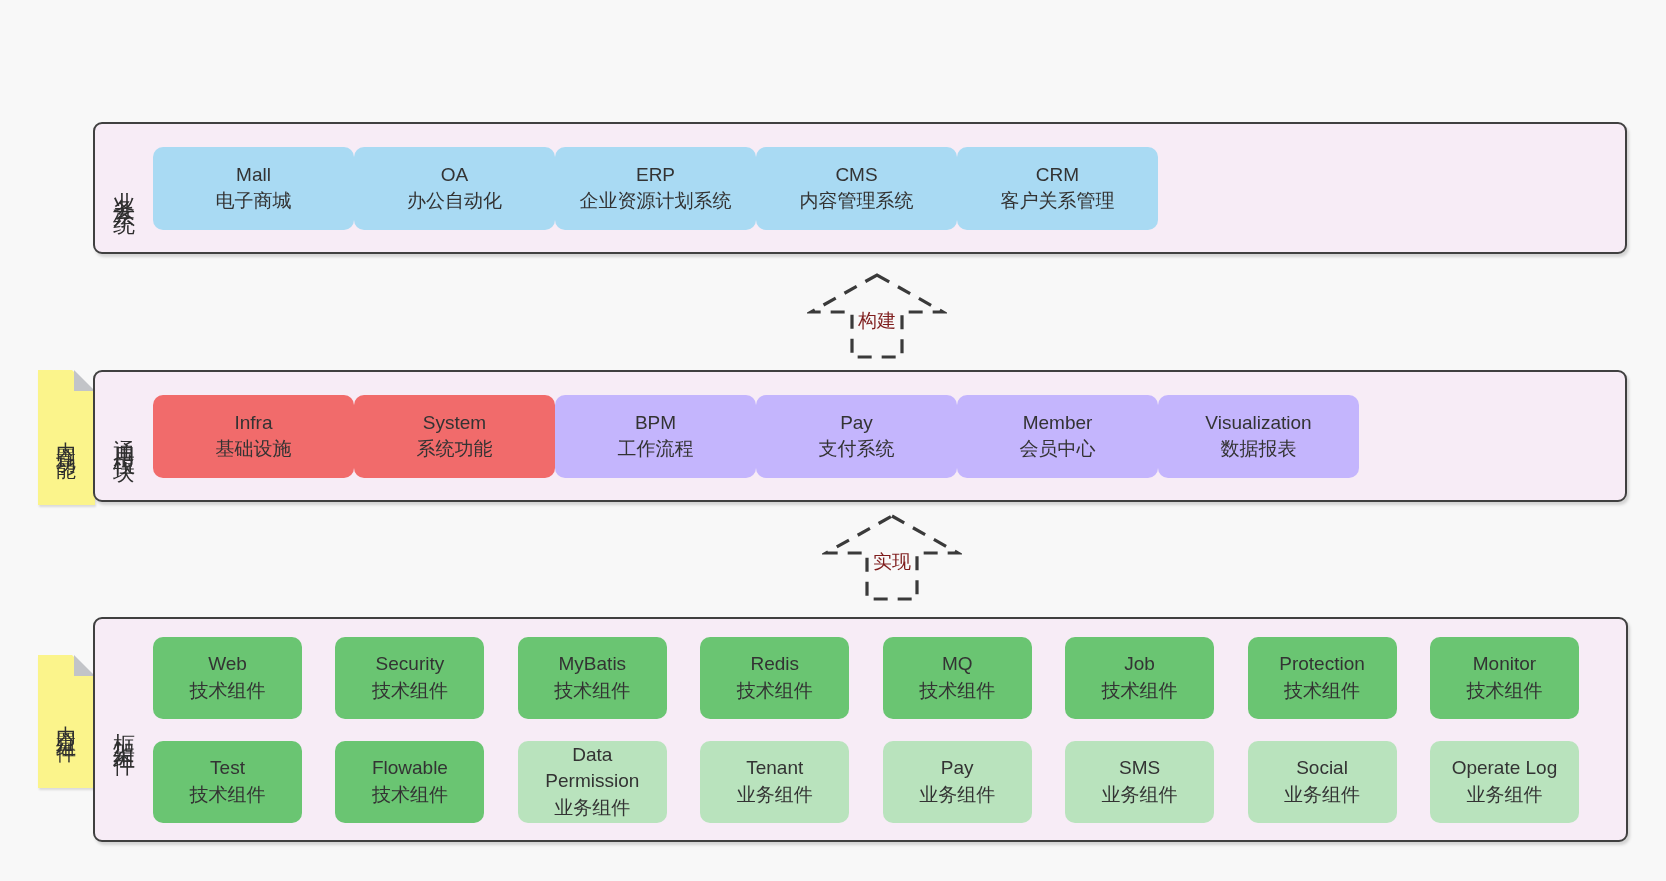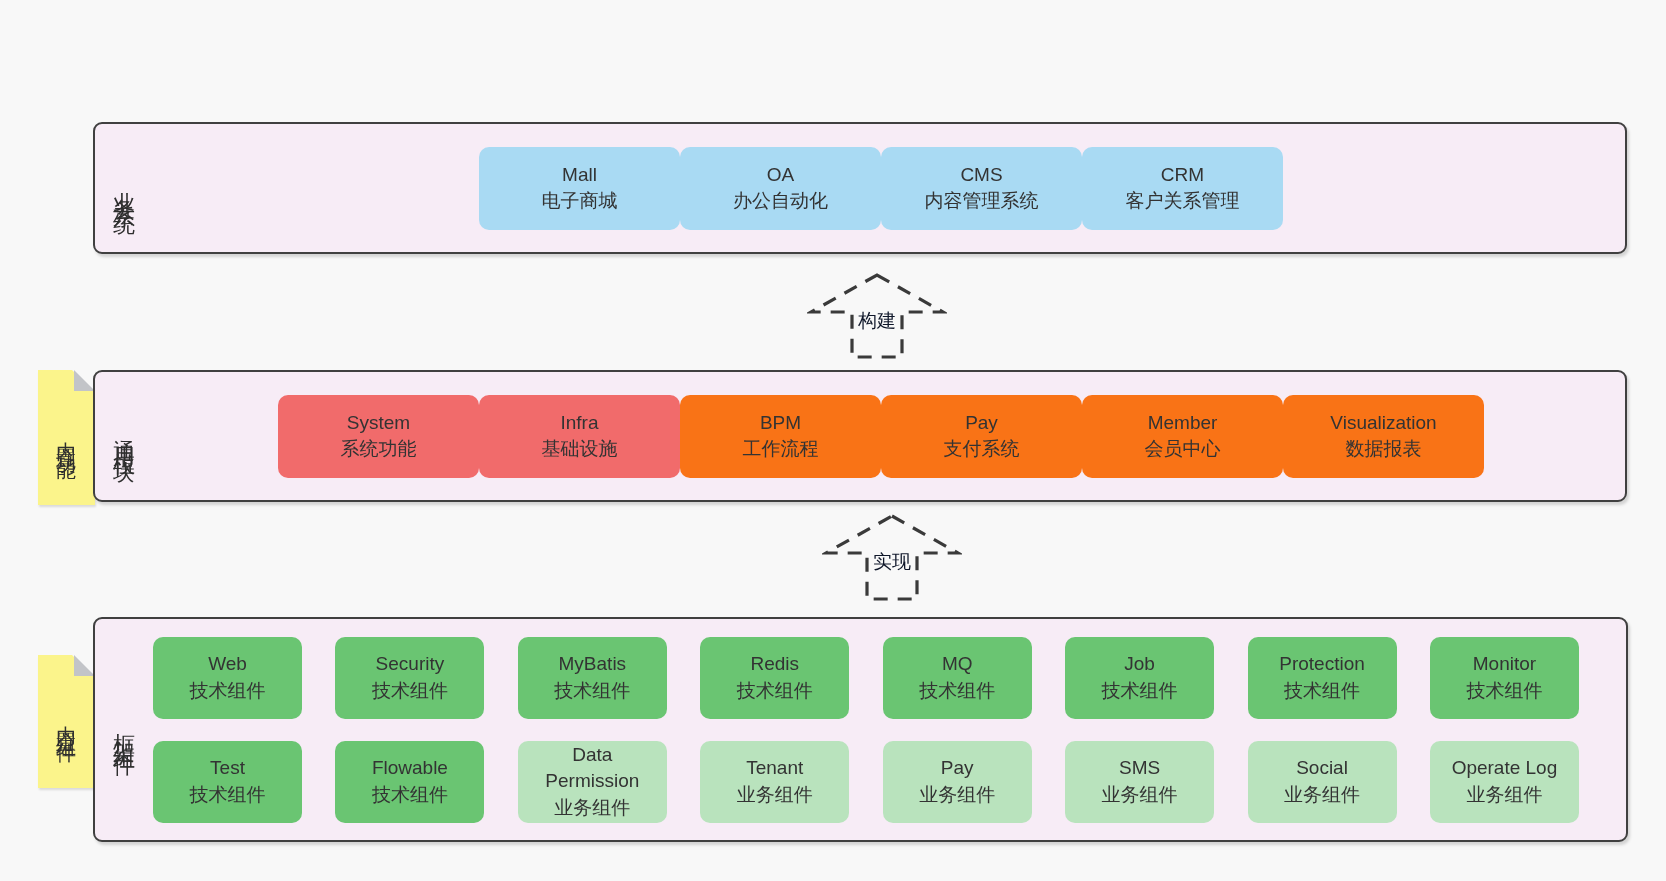--- a/index.html
+++ b/index.html
@@ -32,21 +32,21 @@
     text-orientation:upright;
     font-size:22px;
     letter-spacing:7px;
     color:#2e2e2e;
     line-height:1;
   }
 
   
   .boxrow {
     flex:1; display:flex; align-items:center;
-    justify-content:center;
+    justify-content:flex-start;
     padding:0 16px 0 0;
   }
   .grid {
     flex:1; display:flex; flex-direction:column;
     justify-content:center; gap:22px;
     padding-right:47px;
   }
   .gridrow { display:flex; justify-content:space-between; }
 
   .box {
@@ -59,21 +59,21 @@
     line-height:1.38;
     flex:none;
     box-sizing:border-box;
     padding:2px 6px;
   }
   .box-lg { width:201px; height:83px; }
   .box-sm { width:149px; height:82px; }
 
   .blue      { background:#a9daf3; }
   .red       { background:#f16b6b; }
-  .pink      { background:#f97316; }
+  .pink      { background:#c4b5fd; }
   .green     { background:#6ac572; }
   .lightgreen{ background:#b9e3bd; }
 
   
   .note {
     position:absolute;
     width:57px;
     background:#fbf48b;
     box-shadow:1px 2px 2px rgba(0,0,0,0.12);
     display:flex; align-items:center; justify-content:center;
@@ -95,21 +95,21 @@
   
   .arrow { position:absolute; }
   .arrow svg { display:block; }
   .arrow-label {
     position:absolute; left:50%; top:37px;
     transform:translateX(-50%);
     background:#f8f8f8;
     padding:0 4px;
     font-size:19px;
     white-space:nowrap;
-    color:#0f172a;
+    color:#7f1d1d;
   }
 </style>
 </head>
 <body>
 
 <div class="stage">
 
   <div class="note" style="left:38px; top:370px; height:135px;">
     <span class="vtext">内置功能</span>
     <span class="corner-cut"></span>
@@ -127,20 +127,24 @@
       <span class="vtext">业务系统</span>
     </div>
     <div class="boxrow">
         <div class="box box-lg blue">
           <div class="en">Mall</div>
           <div class="zh">电子商城</div>
         </div>
         <div class="box box-lg blue">
           <div class="en">OA</div>
           <div class="zh">办公自动化</div>
+        </div>
+        <div class="box box-lg blue">
+          <div class="en">ERP</div>
+          <div class="zh">企业资源计划系统</div>
         </div>
         <div class="box box-lg blue">
           <div class="en">CMS</div>
           <div class="zh">内容管理系统</div>
         </div>
         <div class="box box-lg blue">
           <div class="en">CRM</div>
           <div class="zh">客户关系管理</div>
         </div>
       </div>
@@ -152,26 +156,26 @@
     </svg>
     <span class="arrow-label">构建</span>
   </div>
 
   <div class="band" style="left:93px; top:370px; width:1534px; height:132px;">
     <div class="band-label">
       <span class="vtext">通用模块</span>
     </div>
     <div class="boxrow">
         <div class="box box-lg red">
+          <div class="en">Infra</div>
+          <div class="zh">基础设施</div>
+        </div>
+        <div class="box box-lg red">
           <div class="en">System</div>
           <div class="zh">系统功能</div>
-        </div>
-        <div class="box box-lg red">
-          <div class="en">Infra</div>
-          <div class="zh">基础设施</div>
         </div>
         <div class="box box-lg pink">
           <div class="en">BPM</div>
           <div class="zh">工作流程</div>
         </div>
         <div class="box box-lg pink">
           <div class="en">Pay</div>
           <div class="zh">支付系统</div>
         </div>
         <div class="box box-lg pink">

